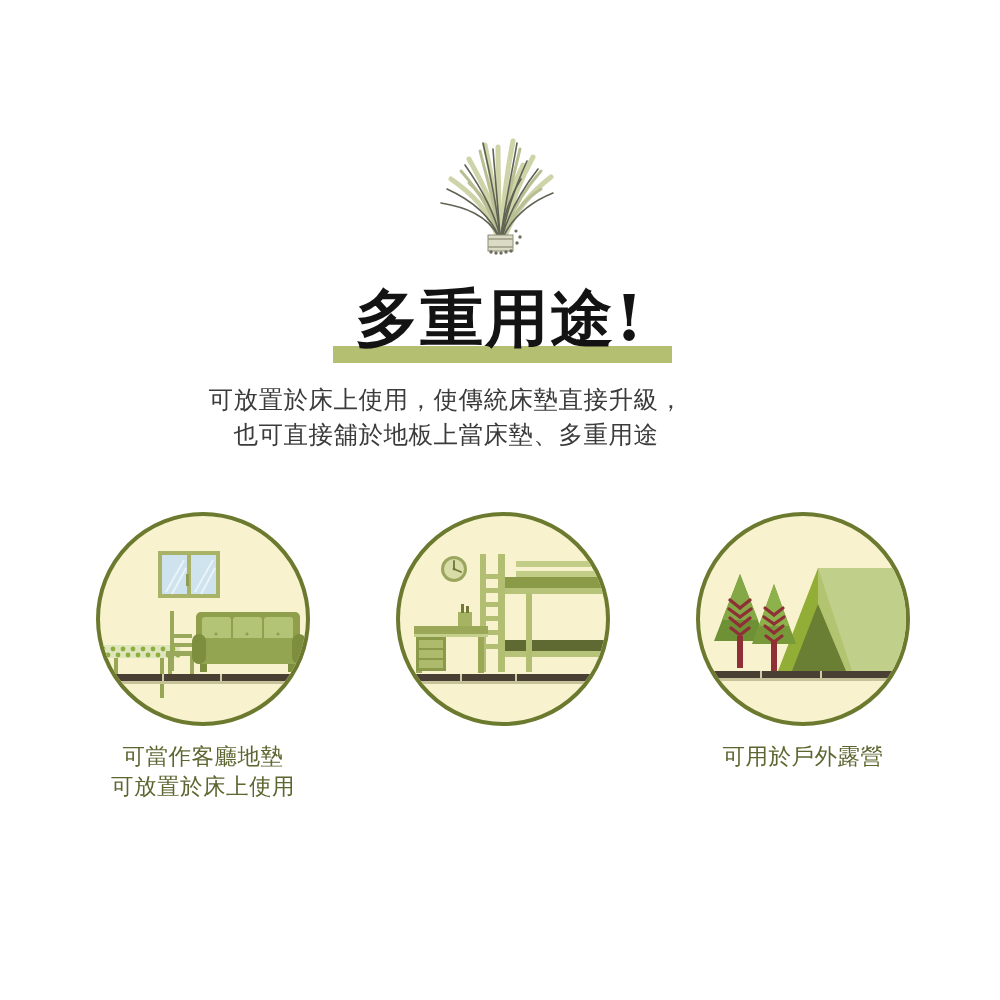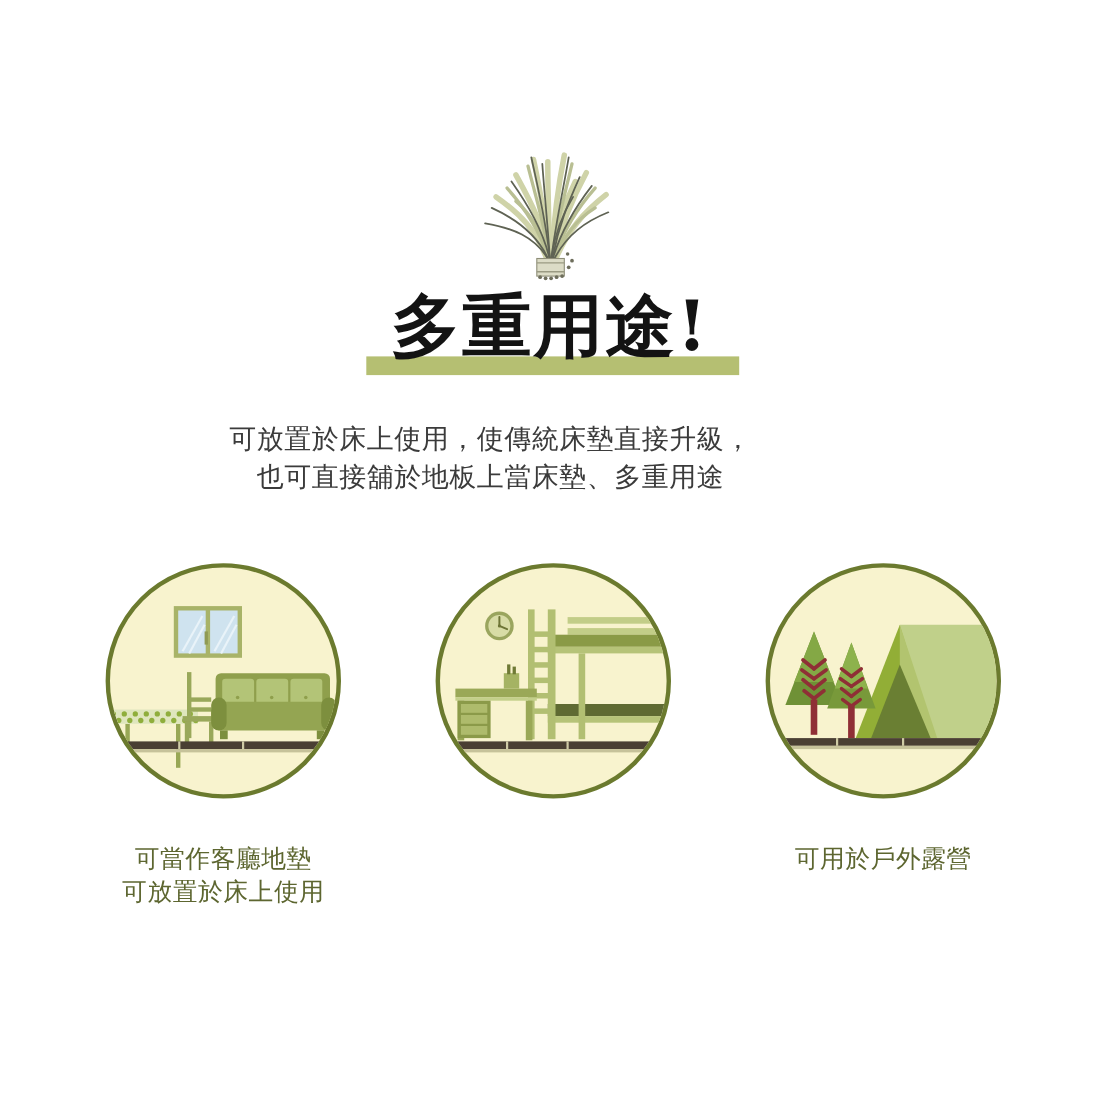--- a/index.html
+++ b/index.html
@@ -30,21 +30,21 @@
     display: flex;
     align-items: flex-end;
     justify-content: center;
   }
   .grass-svg { display: block; }
 
   
   .title-block {
     position: absolute;
     left: 0;
-    top: 256px;
+    top: 278px;
     width: 812px;
     height: 96px;
     padding-left: 44px;
   }
   .title-bar {
     position: absolute;
     left: 333px;
     top: 68px;
     width: 339px;
     height: 17px;
@@ -104,21 +104,21 @@
     height: 214px;
     border-radius: 50%;
     border: 4px solid #6b7a2e;
     background: #f8f3ce;
     overflow: hidden;
     box-sizing: border-box;
   }
   .circle svg { display: block; }
 
   .caption {
-    margin-top: 40px;
+    margin-top: 16px;
     text-align: center;
     font-size: 22.5px;
     line-height: 30px;
     color: #5d6630;
     letter-spacing: 0.5px;
   }
   .caption div { white-space: nowrap; }
 </style>
 </head>
 <body>

